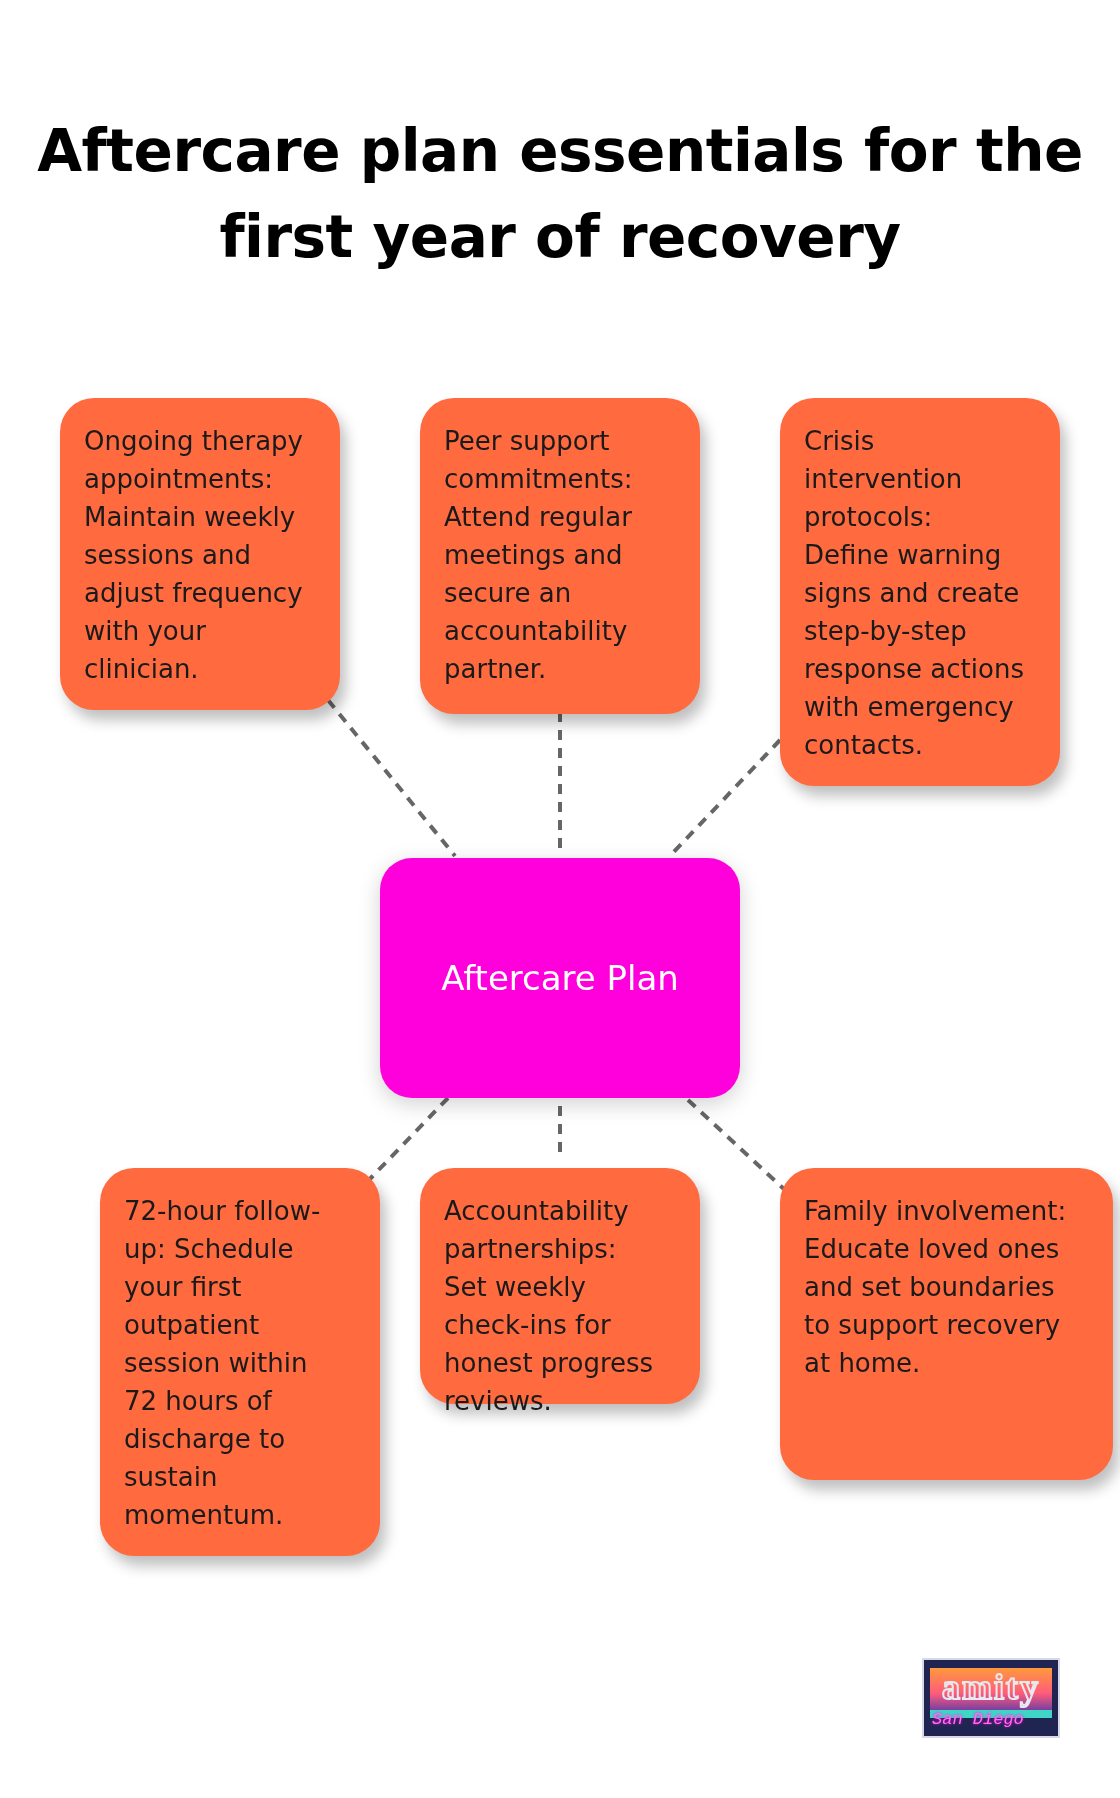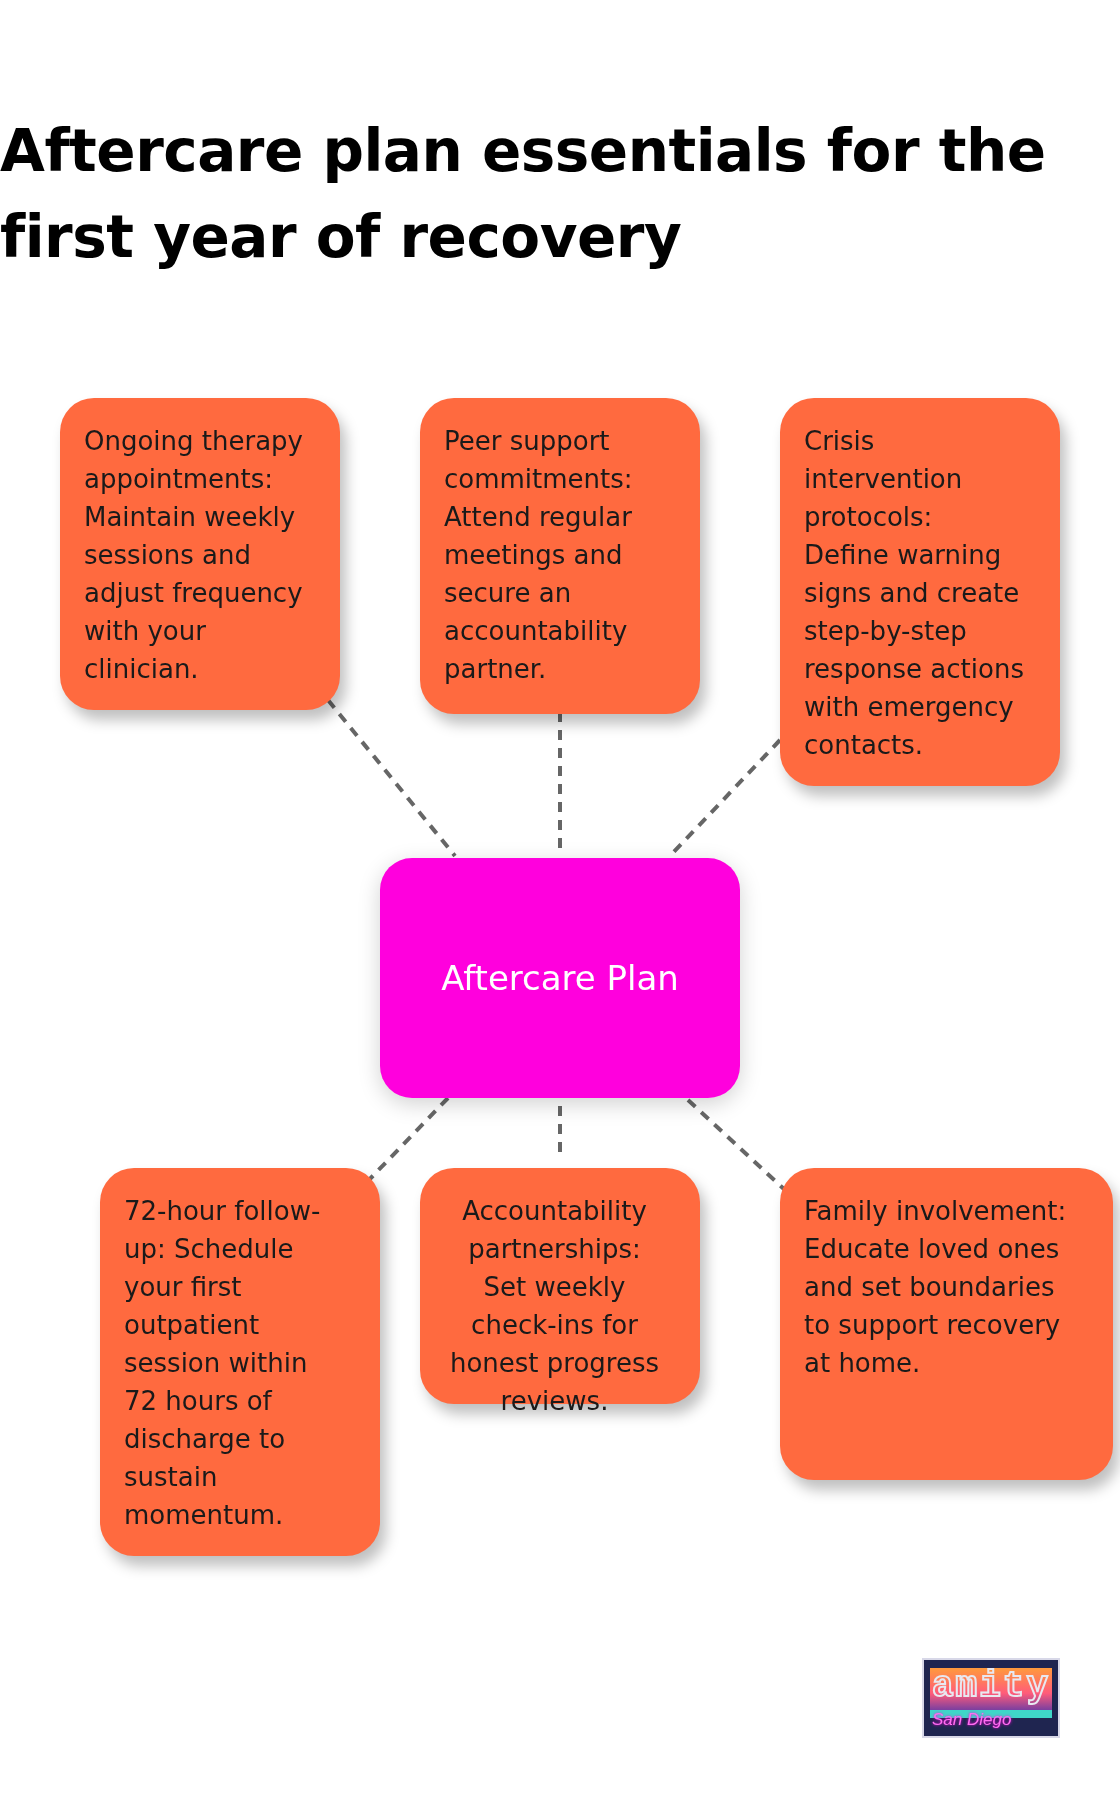--- a/index.html
+++ b/index.html
@@ -1,36 +1,36 @@
 <!DOCTYPE html>
 <html><head>
 <meta charset="utf-8">
 <style>
   html, body { margin: 0; padding: 0; background: #ffffff; }
   body { width: 1120px; height: 1798px; position: relative; overflow: hidden;
          font-family: "DejaVu Sans", "Liberation Sans", sans-serif; }
-  .title { position: absolute; left: 0; top: 108px; width: 1120px; 
+  .title { position: absolute; left: 0; top: 108px; width: 1120px; text-align: center;
            font-size: 58px; font-weight: bold; line-height: 86px; color: #000; letter-spacing: -0.5px; }
   svg.links { position: absolute; left: 0; top: 0; width: 1120px; height: 1798px; }
   .node { position: absolute; background: #FF6A3F; border-radius: 34px; box-sizing: border-box;
           padding: 24px 35px 20px 24px; font-size: 26px; line-height: 38px; color: #1a1a1a;
           box-shadow: 6px 10px 14px rgba(0,0,0,0.25); }
   .center { position: absolute; left: 380px; top: 858px; width: 360px; height: 240px;
             background: #FF00DD; border-radius: 32px; display: flex; align-items: center;
             justify-content: center; color: #fff; font-weight: normal; font-size: 34px;
             box-shadow: 0 6px 22px rgba(0,0,0,0.18); }
   .logo { position: absolute; left: 922px; top: 1658px; width: 138px; height: 80px;
           background: #1f2550; border: 2px solid #d8d8e8; box-sizing: border-box; overflow: hidden; }
   .logo .sky { position: absolute; left: 6px; top: 8px; right: 6px; height: 42px;
                background: linear-gradient(180deg,#ff9a3c 0%,#ff5c7a 60%,#7a3fa0 100%); }
   .logo .sea { position: absolute; left: 6px; top: 50px; right: 6px; height: 8px; background: #3fd6c8; }
   .logo .word { position: absolute; left: 0; top: 6px; width: 100%; text-align: center;
-                font-family: Liberation Mono, monospace; font-weight: bold; font-size: 36px;
+                font-family: Liberation Serif, serif; font-weight: bold; font-size: 36px;
                 color: transparent; -webkit-text-stroke: 2px #e8e8f0; letter-spacing: 2px; }
-  .logo .script { position: absolute; left: 8px; top: 50px; width: 100%; font-family: Liberation Sans, sans-serif;
+  .logo .script { position: absolute; left: 8px; top: 50px; width: 100%; font-family: Liberation Mono, monospace;
                   font-style: italic; font-size: 17px; color: #ff6ef2; text-shadow: 0 0 3px #ff00dd; }
 </style>
 </head>
 <body>
 
 <div class="title">Aftercare plan essentials for the first year of recovery</div>
 
 <svg class="links">
   <g stroke="#666666" stroke-width="4" stroke-dasharray="10 8" fill="none">
     <line x1="328" y1="700" x2="455" y2="856"></line>
@@ -52,21 +52,21 @@
   <span>Crisis intervention protocols: Define warning signs and create step-by-step response actions with emergency contacts.</span>
 </div>
 
 <div class="center">
   <span>Aftercare Plan</span>
 </div>
 
 <div class="node" style="left:60px; top:1168px; width:280px; height:388px;margin-left:40px;">
   <span>72-hour follow-up: Schedule your first outpatient session within 72 hours of discharge to sustain momentum.</span>
 </div>
-<div class="node" style="left:420px; top:1168px; width:280px; height:236px;text-align:center;">
+<div class="node" style="left:420px; top:1168px; width:280px; height:236px;">
   <span>Accountability partnerships: Set weekly check-ins for honest progress reviews.</span>
 </div>
 <div class="node" style="left:780px; top:1168px; width:333px; height:312px;">
   <span>Family involvement: Educate loved ones and set boundaries to support recovery at home.</span>
 </div>
 
 <div class="logo">
   <div class="sky"></div>
   <div class="sea"></div>
   <div class="word">amity</div>

